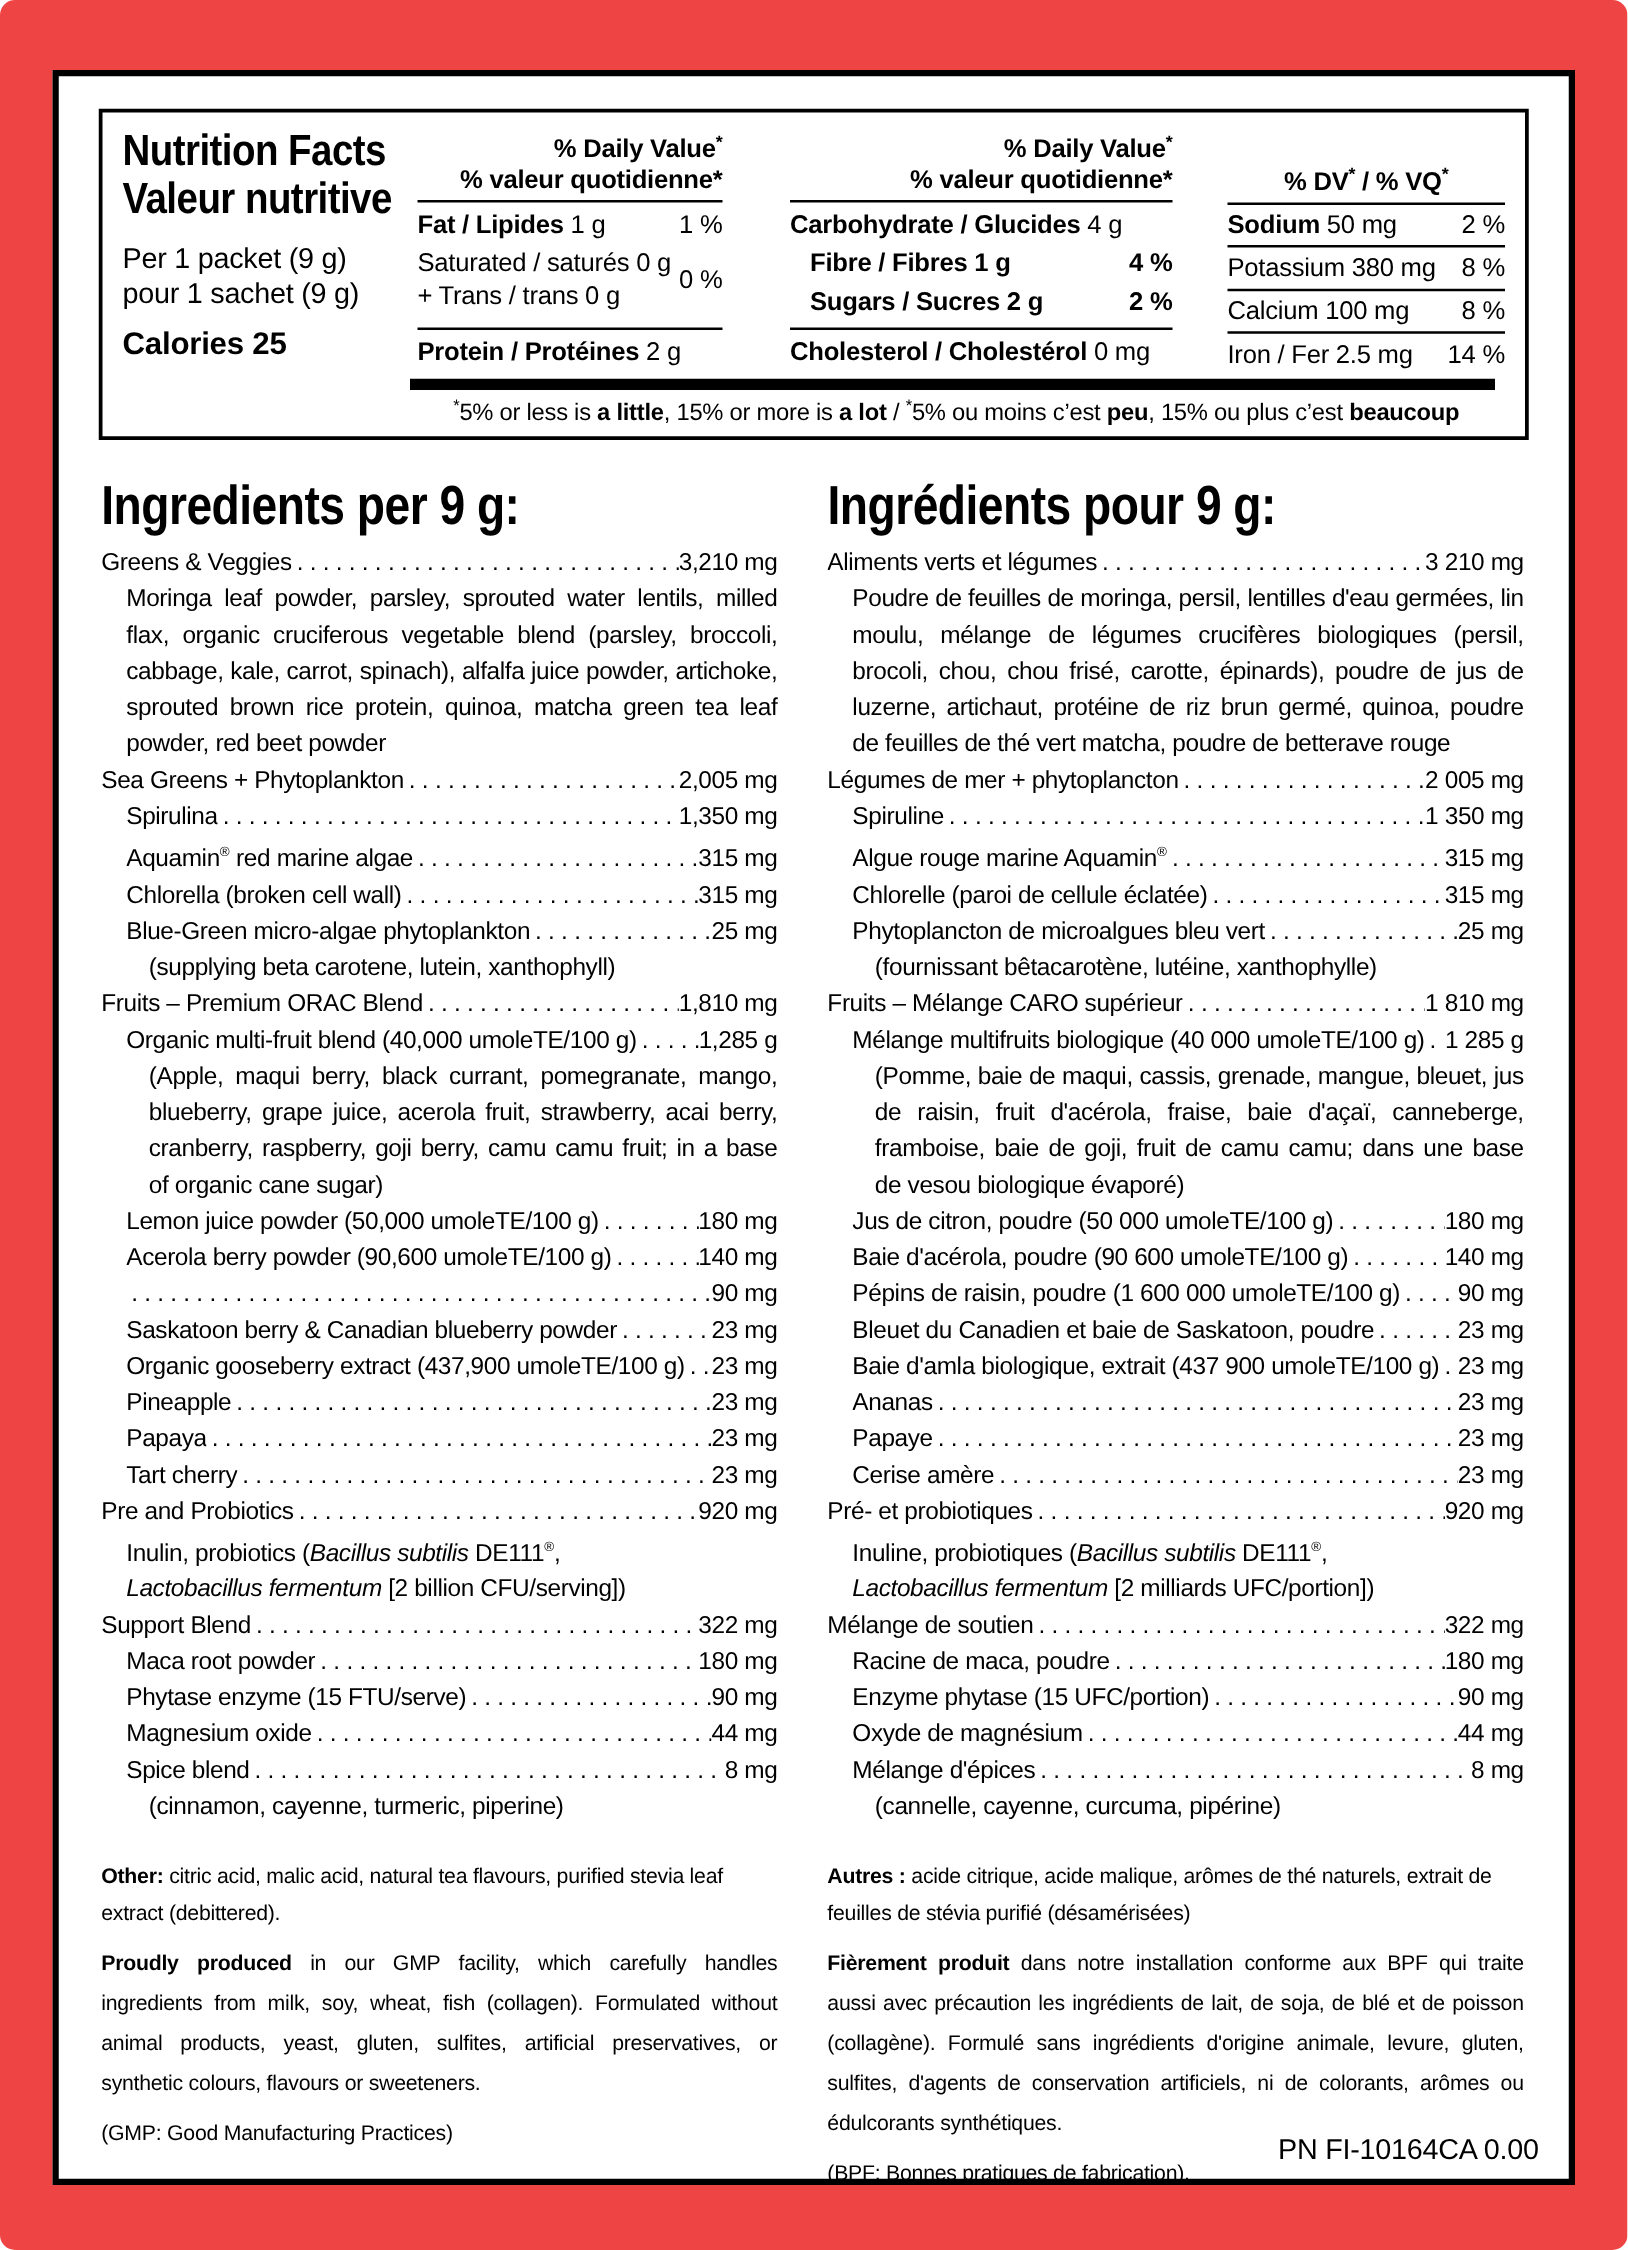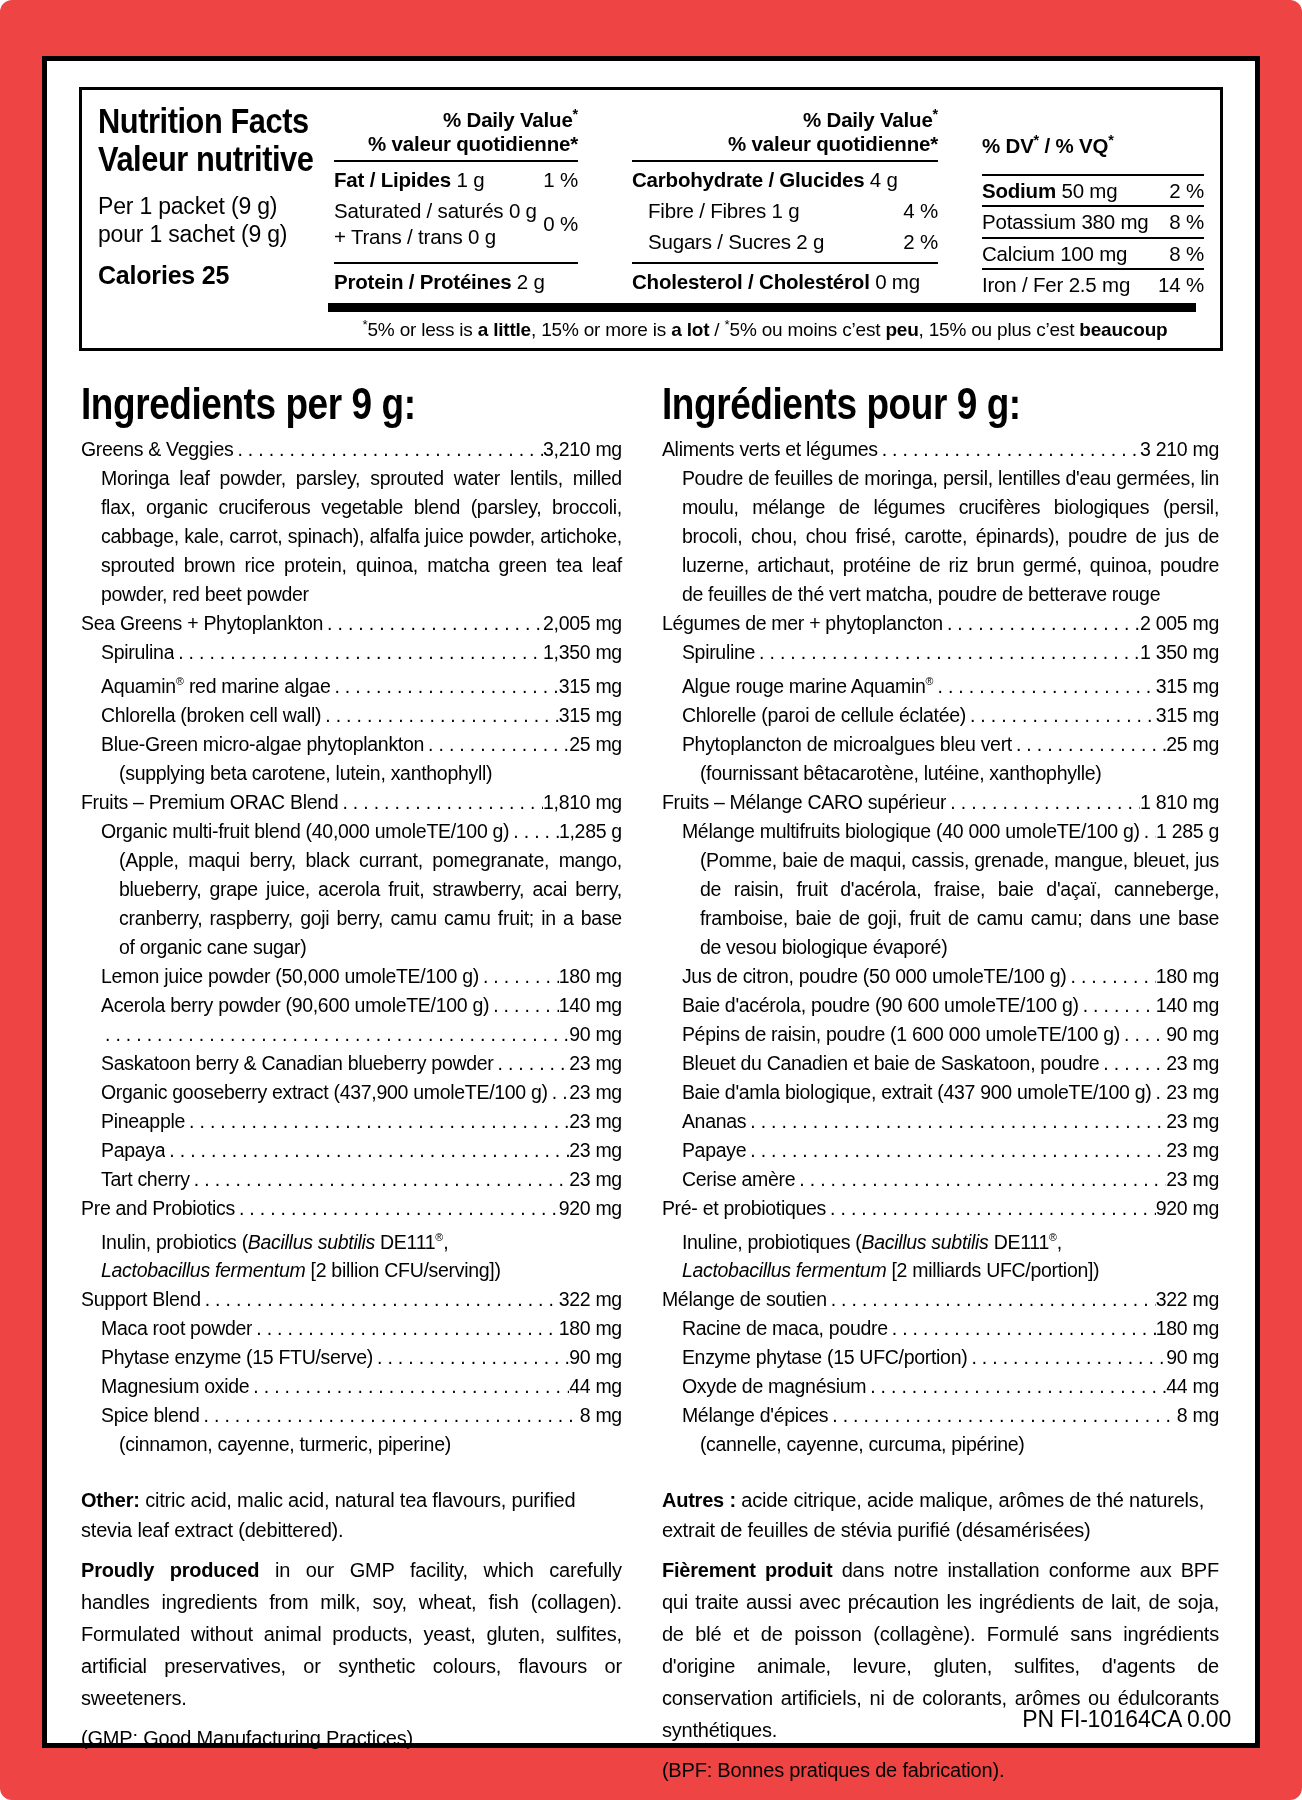--- a/index.html
+++ b/index.html
@@ -33,28 +33,28 @@
   }
   .nf-serving { margin-top:14px; font-size:23px; line-height:28px; }
   .nf-calories { margin-top:auto; margin-bottom:10px; font-size:25px; font-weight:bold; }
 
   .nf-hdr {
     text-align:right; font-weight:bold; line-height:24px;
     border-bottom:2px solid #000; padding-bottom:4px; margin-bottom:2px;
   }
   .nf-hdr sup, .nf-hdr4 sup { font-size:70%; vertical-align:super; }
   .nf-row { display:flex; justify-content:space-between; align-items:baseline; padding:3px 0; line-height:25px; }
-  .nf-ind { padding-left:16px; }
+  .nf-ind { padding-left:16px;font-weight:bold; }
   .nf-sat { align-items:center; line-height:26px; }
   .nf-last { border-top:2px solid #000; margin-top:auto; padding-top:5px; padding-bottom:6px;align-items:center; }
   .nf-dv { white-space:nowrap; padding-left:6px; }
 
   .nf-hdr4 {
-    margin-top:26px; text-align:left; font-weight:bold;
-    border-bottom:2px solid #000; padding-bottom:16px; line-height:24px;
+    margin-top:26px; text-align:center; font-weight:bold;
+    border-bottom:2px solid #000; padding-bottom:4px; line-height:24px;
   }
   .nf-row4 { flex:1; display:flex; justify-content:space-between; align-items:center; border-bottom:2px solid #000; }
   .nf-row4.last { border-bottom:none; }
 
   .nf-footer { grid-column:2 / 5; }
   .nf-bar { height:9px; background:#000; margin:3px 10px 0 4px; }
   .nf-footnote {
     text-align:center; font-size:19px; letter-spacing:-0.2px;
     padding:5px 0 7px; white-space:nowrap;
   }
@@ -84,21 +84,21 @@
   .ing-name { flex:0 1 auto; min-width:0; overflow:hidden; }
   .leader { flex:1 1 0; min-width:4px; overflow:hidden; padding:0 4px; }
   .leader::before {
     content:"......................................................................................................................";
     font-weight:normal; letter-spacing:5px;
   }
   .ing-val { flex:0 0 auto; }
   sup.reg { font-size:55%; vertical-align:super; letter-spacing:0; }
 
   .ing-bottom { margin-top:26px; }
-  .ing-p { font-size:20px; line-height:30px; letter-spacing:-0.2px; margin-bottom:9px; }
+  .ing-p { font-size:17px; line-height:30px; letter-spacing:-0.2px; margin-bottom:9px; }
   .ing-p.just { text-align:justify; line-height:32px; }
   .ing-p b { letter-spacing:-0.2px; }
 
   .pn-code { position:absolute; right:24px; bottom:10px; font-size:23px; letter-spacing:-0.2px; }
 </style>
 </head>
 <body>
 
 <div class="page">
   <div class="outer">

